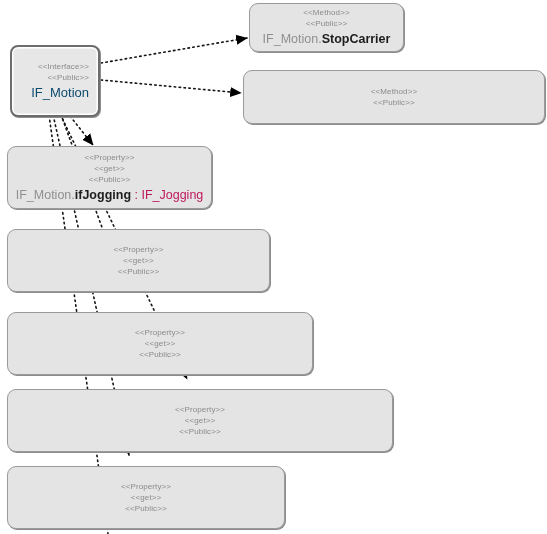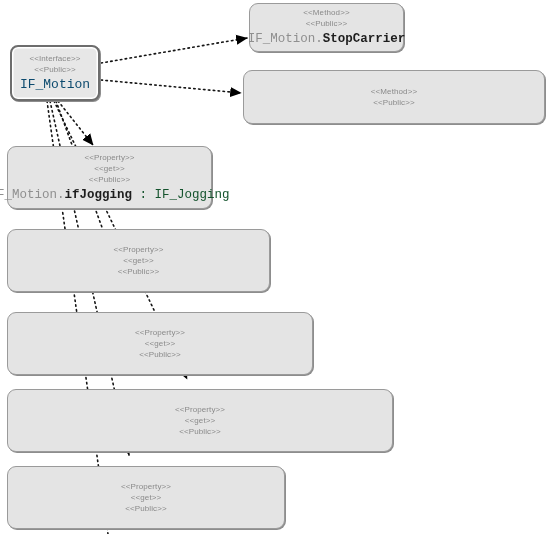--- a/index.html
+++ b/index.html
@@ -41,32 +41,31 @@
     line-height: 11px;
     letter-spacing: 0.1px;
     white-space: nowrap;
   }
   .title {
     font-size: 12.5px;
     line-height: 16px;
     white-space: nowrap;
     color: #9c9c9c;
     margin-top: 2px;
-    font-family: Liberation Mono, monospace;
   }
   .title .own {
     color: #8f8f8f;
     font-weight: 400;
   }
   .title .mem {
     color: #1d1d1d;
     font-weight: bold;
   }
   .title .typ {
-    color: #14532d;
+    color: #be185d;
     font-weight: 400;
   }
   .iface .title {
     color: #0c4a6e;
     font-size: 13px;
     font-weight: 400;
   }
   svg.edges {
     position: absolute;
     left: 0;
@@ -105,21 +104,21 @@
 
     <line class="dep" x1="56" y1="101" x2="123" y2="285" marker-end="url(#arrow)"></line>
 
     <line class="dep" x1="54" y1="101" x2="187" y2="379" marker-end="url(#arrow)"></line>
 
     <line class="dep" x1="50" y1="101" x2="129" y2="455" marker-end="url(#arrow)"></line>
 
     <line class="dep" x1="47" y1="101" x2="108" y2="534"></line>
   </svg>
 
-  <div class="node iface" style="left:10px; top:45px; width:90px; height:56px;">
+  <div class="node iface" style="left:10px; top:45px; width:90px; height:72px;align-items:flex-end;">
     <div class="stereo">&lt;&lt;Interface&gt;&gt;</div>
     <div class="stereo">&lt;&lt;Public&gt;&gt;</div>
     <div class="title">IF_Motion</div>
   </div>
 
   <div class="node" style="left:249px; top:3px; width:155px; height:49px;">
     <div class="stereo">&lt;&lt;Method&gt;&gt;</div>
     <div class="stereo">&lt;&lt;Public&gt;&gt;</div>
     <div class="title">
       <span class="own">IF_Motion.</span><span class="mem">StopCarrier</span>

